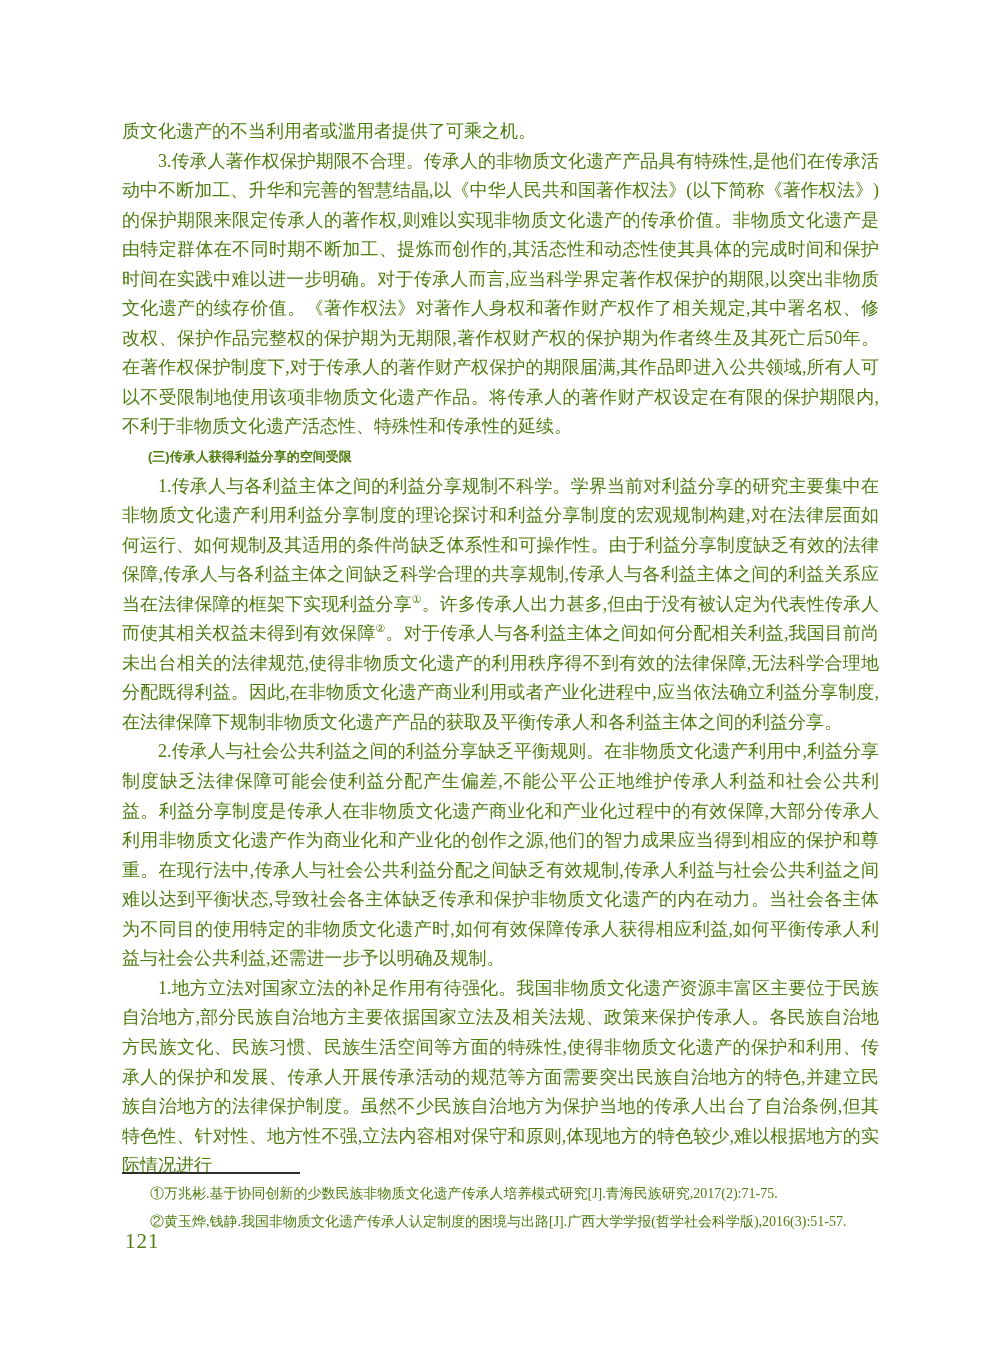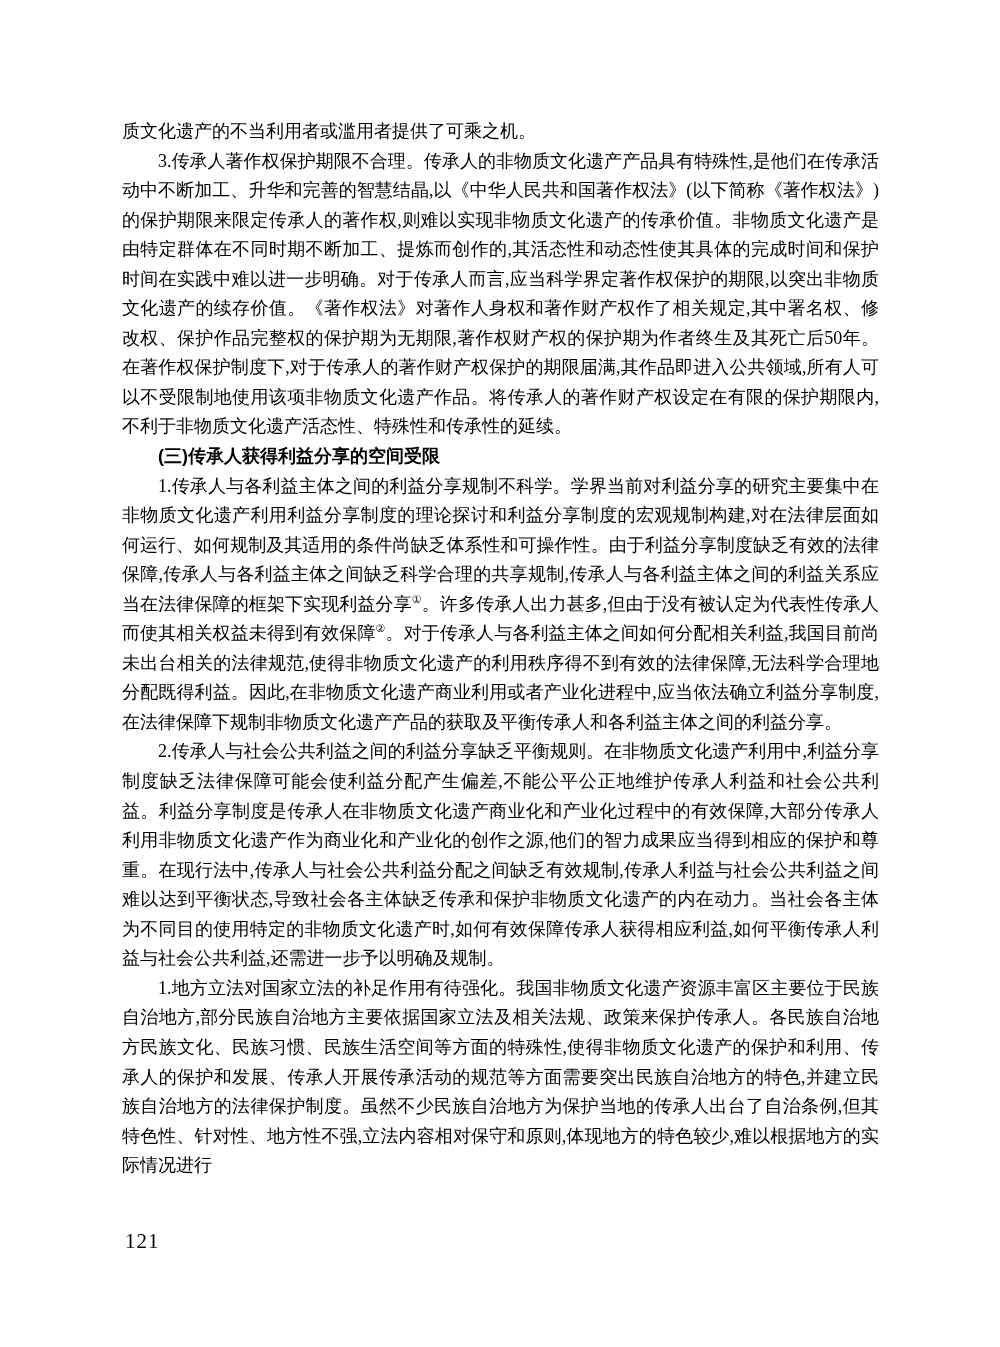--- a/index.html
+++ b/index.html
@@ -1,41 +1,41 @@
 <!DOCTYPE html>
 <html><head>
 <meta charset="utf-8">
 <style>
   html, body { margin: 0; padding: 0; background: #ffffff; }
   .page {
     position: relative;
     width: 1000px;
     height: 1347px;
     background: #ffffff;
-    color: #000000;
+    color: #4d7c0f;
     font-family: "Liberation Serif", "DejaVu Serif", serif;
     overflow: hidden;
   }
   .body-text {
     position: absolute;
     left: 122px;
     top: 117px;
     width: 757px;
     font-size: 18px;
     line-height: 29.55px;
     text-align: justify;
   }
   .body-text p, .body-text h3 {
     margin: 0;
     padding: 0;
     text-indent: 2em;
   }
   .body-text p.cont { text-indent: 0; }
   .body-text h3 {
-    font-size: 18px;
+    font-size: 13px;
     font-weight: 700;
     font-family: "Liberation Sans", "DejaVu Sans", sans-serif;
   }
   .body-text sup {
     font-size: 11px;
     line-height: 0;
     vertical-align: 7px;
   }
   .footnotes {
     position: absolute;
@@ -71,16 +71,21 @@
 
   <div class="body-text">
     <p class="cont">质文化遗产的不当利用者或滥用者提供了可乘之机。</p>
     <p>3.传承人著作权保护期限不合理。传承人的非物质文化遗产产品具有特殊性,是他们在传承活动中不断加工、升华和完善的智慧结晶,以《中华人民共和国著作权法》(以下简称《著作权法》)的保护期限来限定传承人的著作权,则难以实现非物质文化遗产的传承价值。非物质文化遗产是由特定群体在不同时期不断加工、提炼而创作的,其活态性和动态性使其具体的完成时间和保护时间在实践中难以进一步明确。对于传承人而言,应当科学界定著作权保护的期限,以突出非物质文化遗产的续存价值。《著作权法》对著作人身权和著作财产权作了相关规定,其中署名权、修改权、保护作品完整权的保护期为无期限,著作权财产权的保护期为作者终生及其死亡后50年。在著作权保护制度下,对于传承人的著作财产权保护的期限届满,其作品即进入公共领域,所有人可以不受限制地使用该项非物质文化遗产作品。将传承人的著作财产权设定在有限的保护期限内,不利于非物质文化遗产活态性、特殊性和传承性的延续。</p>
     <h3>(三)传承人获得利益分享的空间受限</h3>
     <p><span>1.传承人与各利益主体之间的利益分享规制不科学。学界当前对利益分享的研究主要集中在非物质文化遗产利用利益分享制度的理论探讨和利益分享制度的宏观规制构建,对在法律层面如何运行、如何规制及其适用的条件尚缺乏体系性和可操作性。由于利益分享制度缺乏有效的法律保障,传承人与各利益主体之间缺乏科学合理的共享规制,传承人与各利益主体之间的利益关系应当在法律保障的框架下实现利益分享</span><sup>①</sup><span>。许多传承人出力甚多,但由于没有被认定为代表性传承人而使其相关权益未得到有效保障</span><sup>②</sup><span>。对于传承人与各利益主体之间如何分配相关利益,我国目前尚未出台相关的法律规范,使得非物质文化遗产的利用秩序得不到有效的法律保障,无法科学合理地分配既得利益。因此,在非物质文化遗产商业利用或者产业化进程中,应当依法确立利益分享制度,在法律保障下规制非物质文化遗产产品的获取及平衡传承人和各利益主体之间的利益分享。</span></p>
     <p>2.传承人与社会公共利益之间的利益分享缺乏平衡规则。在非物质文化遗产利用中,利益分享制度缺乏法律保障可能会使利益分配产生偏差,不能公平公正地维护传承人利益和社会公共利益。利益分享制度是传承人在非物质文化遗产商业化和产业化过程中的有效保障,大部分传承人利用非物质文化遗产作为商业化和产业化的创作之源,他们的智力成果应当得到相应的保护和尊重。在现行法中,传承人与社会公共利益分配之间缺乏有效规制,传承人利益与社会公共利益之间难以达到平衡状态,导致社会各主体缺乏传承和保护非物质文化遗产的内在动力。当社会各主体为不同目的使用特定的非物质文化遗产时,如何有效保障传承人获得相应利益,如何平衡传承人利益与社会公共利益,还需进一步予以明确及规制。</p>
     <p>1.地方立法对国家立法的补足作用有待强化。我国非物质文化遗产资源丰富区主要位于民族自治地方,部分民族自治地方主要依据国家立法及相关法规、政策来保护传承人。各民族自治地方民族文化、民族习惯、民族生活空间等方面的特殊性,使得非物质文化遗产的保护和利用、传承人的保护和发展、传承人开展传承活动的规范等方面需要突出民族自治地方的特色,并建立民族自治地方的法律保护制度。虽然不少民族自治地方为保护当地的传承人出台了自治条例,但其特色性、针对性、地方性不强,立法内容相对保守和原则,体现地方的特色较少,难以根据地方的实际情况进行</p>
   </div>
 
+  <div class="footnotes">
+    <div class="fn-divider"></div>
+    <p class="fn"><span>①</span><span>万兆彬.基于协同创新的少数民族非物质文化遗产传承人培养模式研究[J].青海民族研究,2017(2):71-75.</span></p>
+    <p class="fn"><span>②</span><span>黄玉烨,钱静.我国非物质文化遗产传承人认定制度的困境与出路[J].广西大学学报(哲学社会科学版),2016(3):51-57.</span></p>
+  </div>
 
   <div class="page-number">121</div>
 
 </div>
 
 </body></html>

